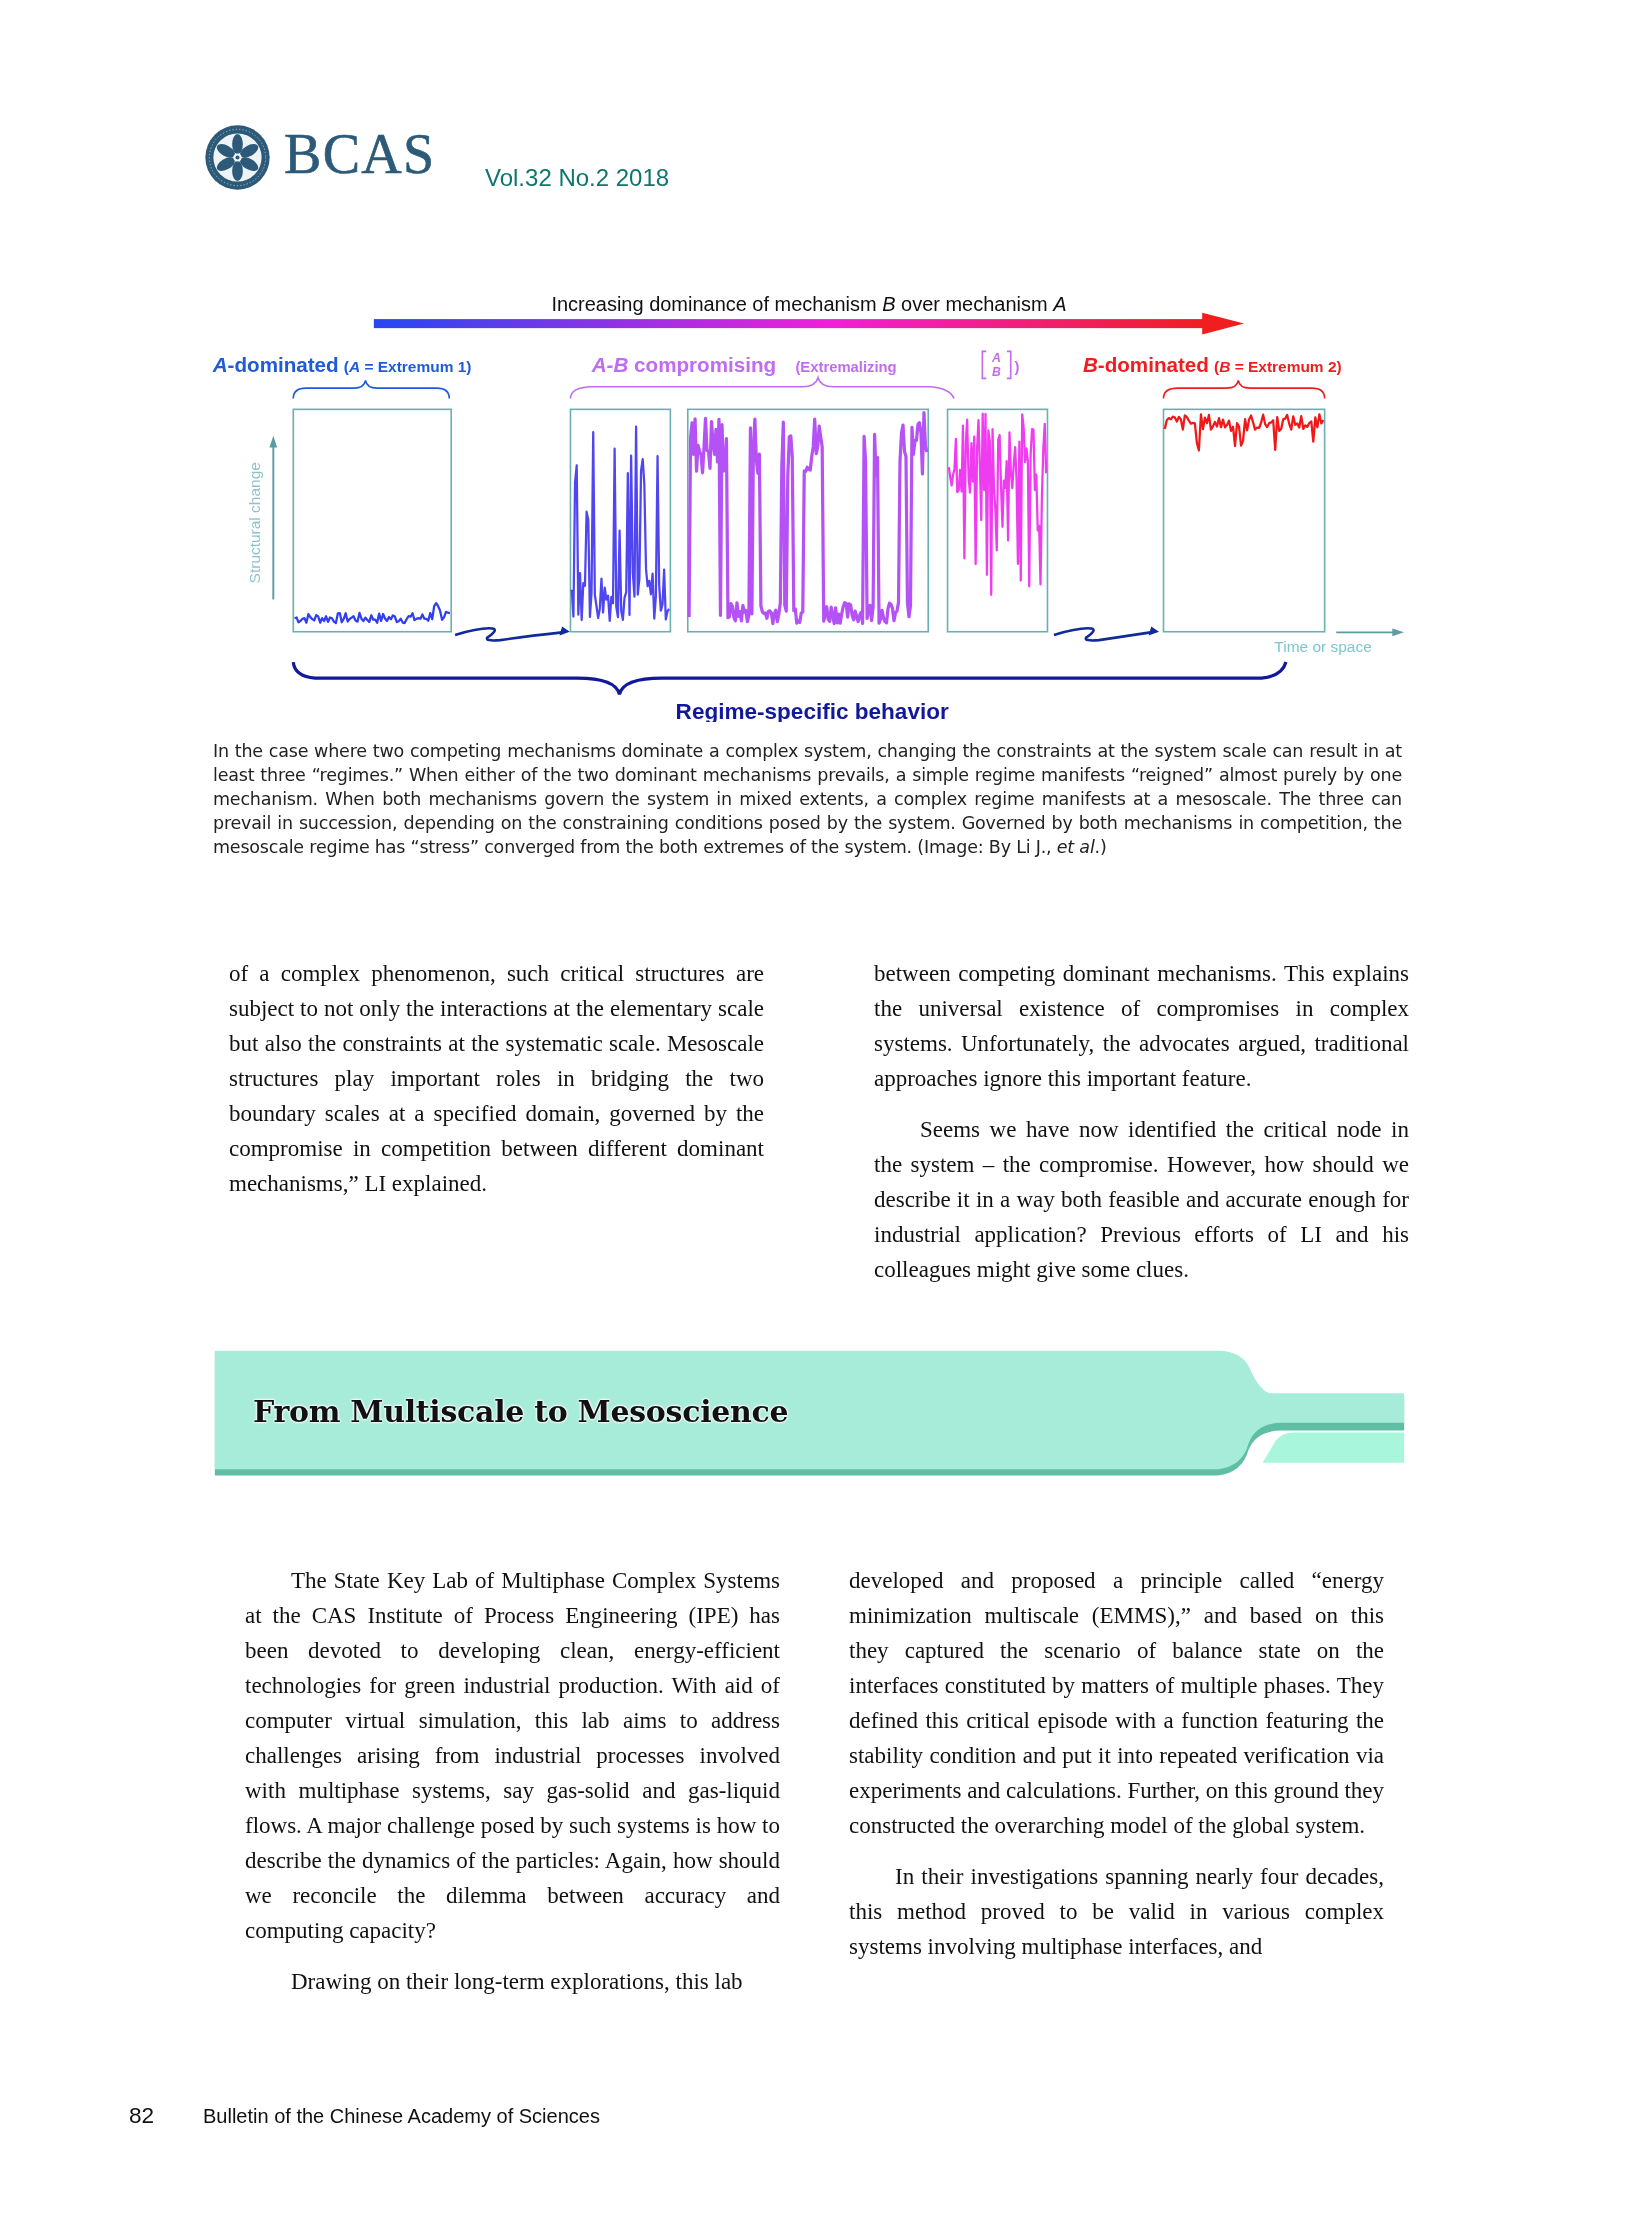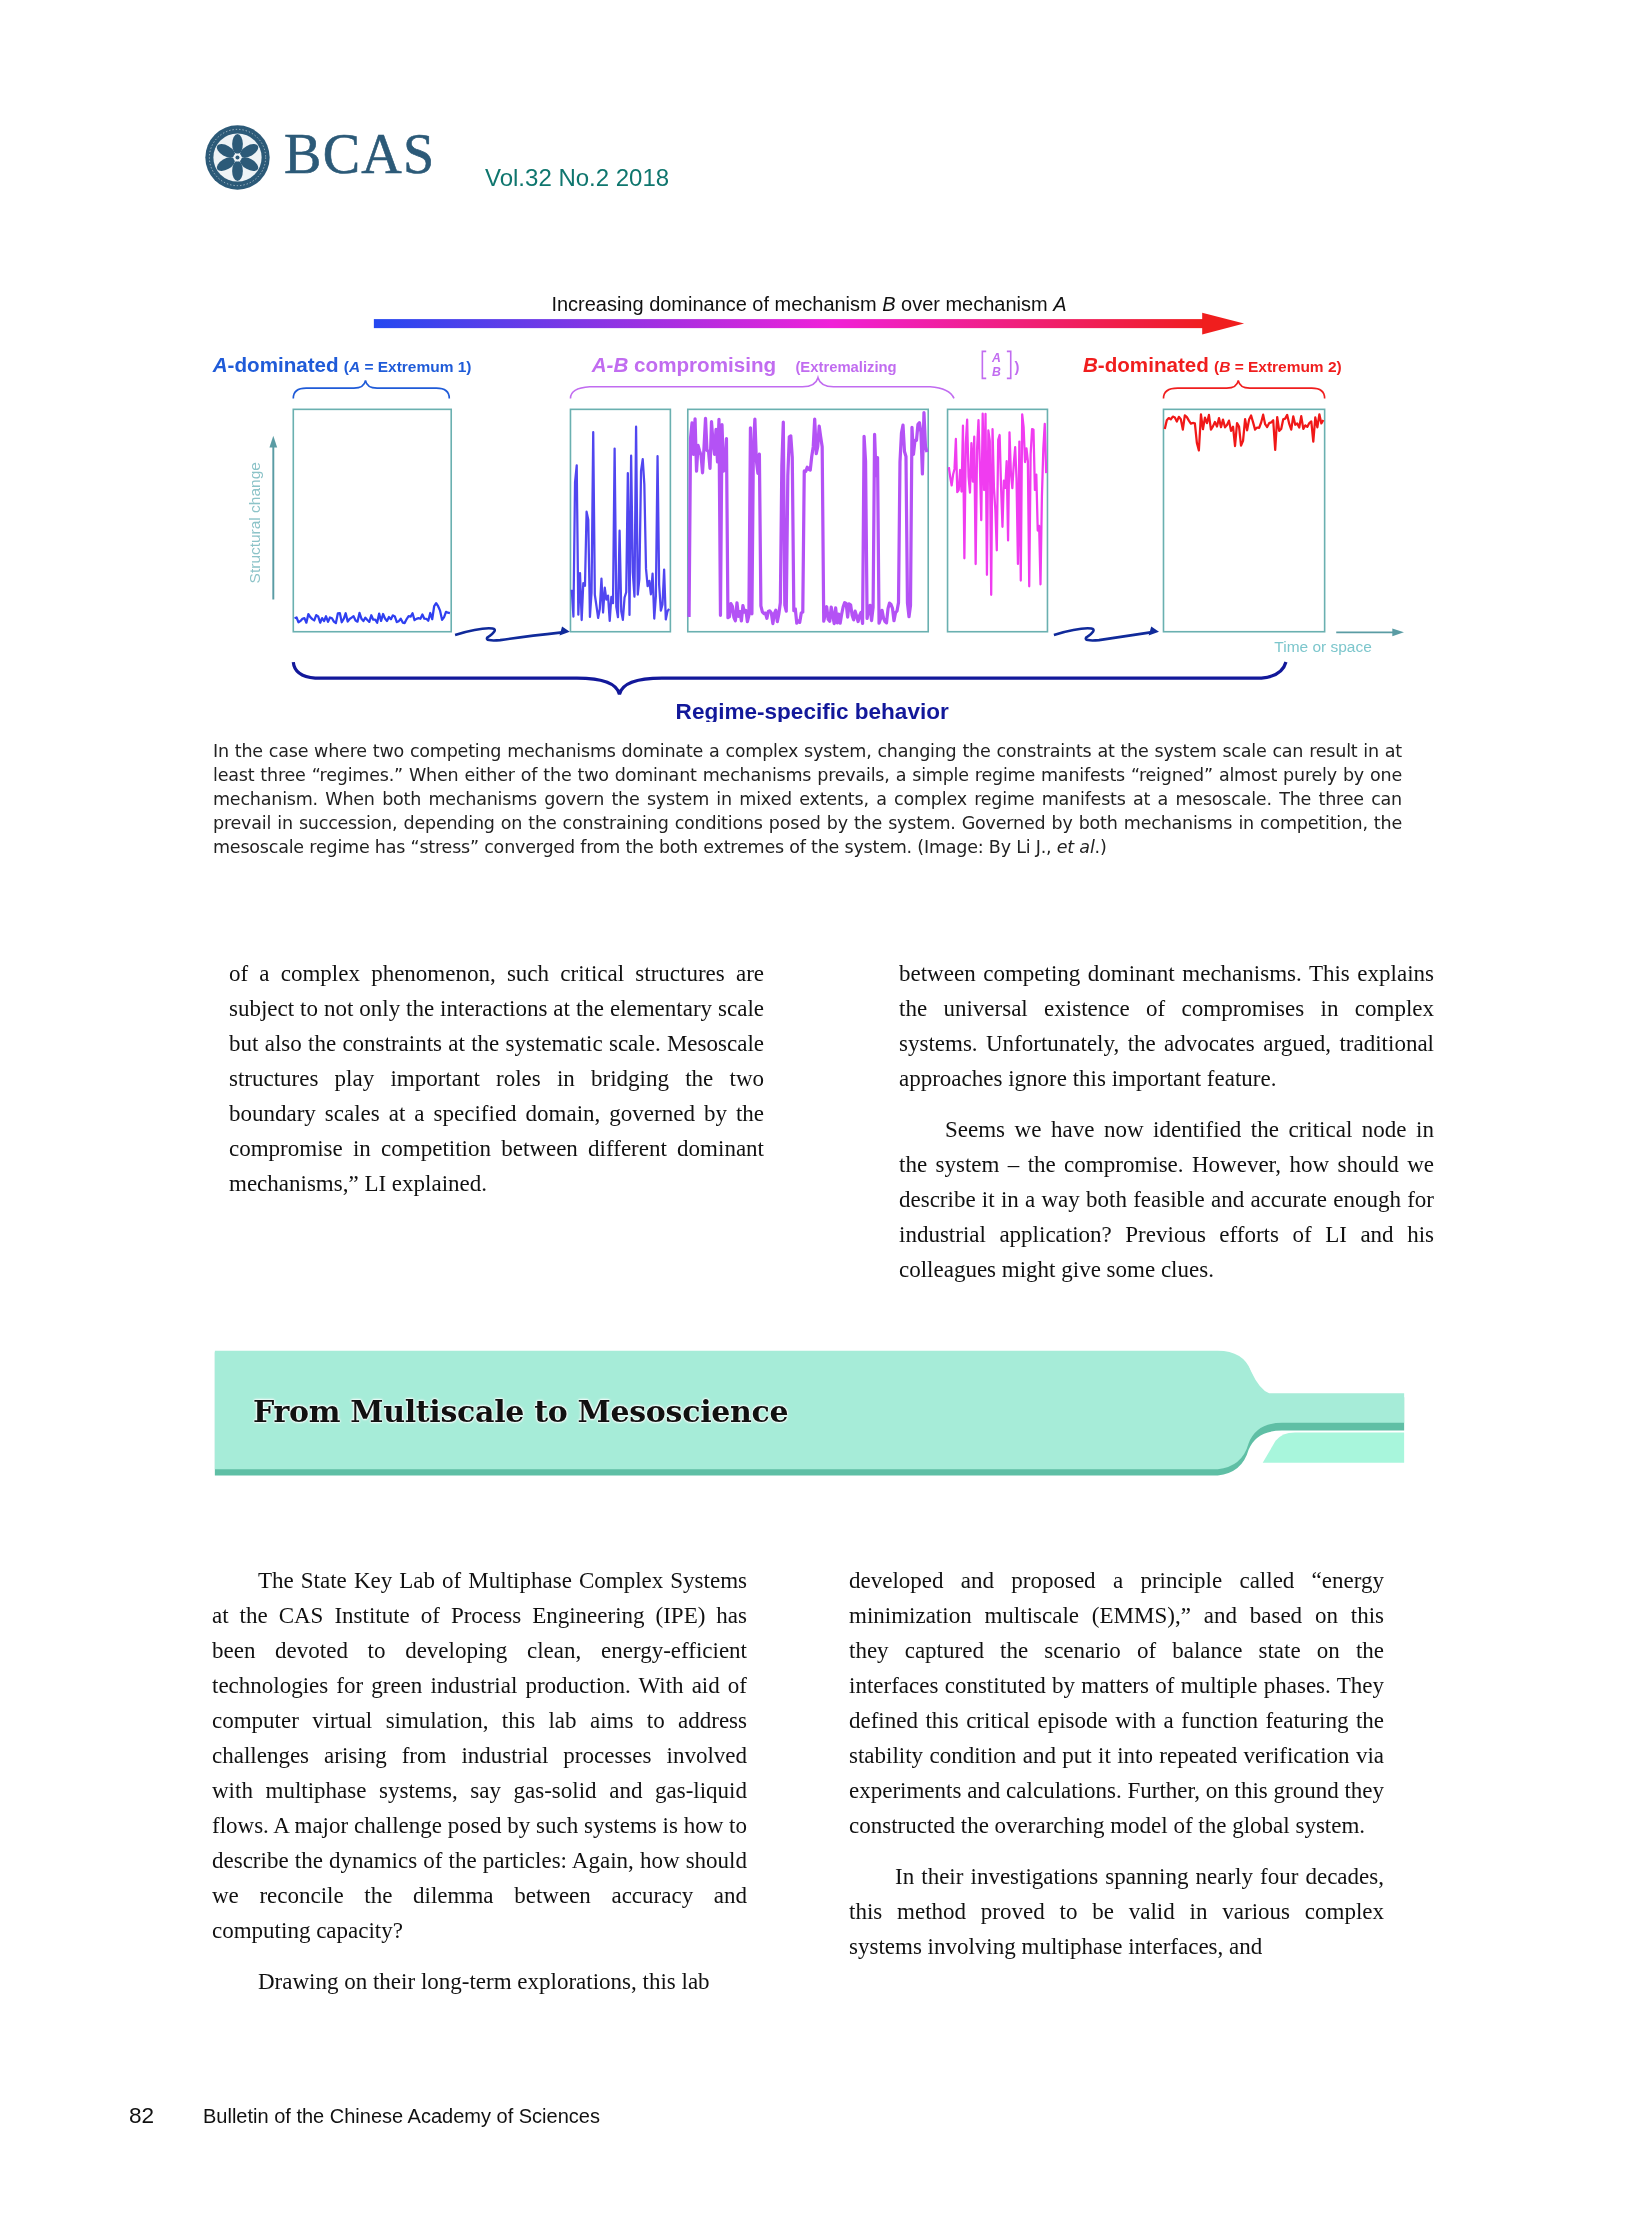--- a/index.html
+++ b/index.html
@@ -23,22 +23,22 @@
              font-size: 17.5px; line-height: 24px; color: #222; text-align: justify;
              text-align-last: left; letter-spacing: -0.2px; }
   #caption i { font-style: italic; }
 
   
   .col { position: absolute; width: 567px; font-family: "Liberation Serif", serif;
          font-size: 23px; line-height: 35px; text-align: justify; color: #111; }
   .col p { margin: 16px; }
   .col p.indent { text-indent: 46px; }
   #body1-left { left: 213px; top: 940px; }
-  #body1-right { left: 883px; top: 940px; }
-  #body2-left { left: 196px; top: 1547px; }
+  #body1-right { left: 858px; top: 940px; }
+  #body2-left { left: 229px; top: 1547px; }
   #body2-right { left: 833px; top: 1547px; }
 
   
   #banner { left: 213px; top: 1347px; width: 1193px; height: 135px; }
   #banner-title { left: 253px; top: 1394px; font-family: "DejaVu Serif", serif; font-weight: bold;
                   font-size: 30px; color: #111; letter-spacing: -0.3px;
                   text-shadow: 0 0 1.9px #fff, 0 0 1.9px #fff, 0 0 2.6px #fff, 0 0 3.2px #fff; }
 
   
   #page-number { left: 129px; top: 2103px; font-family: "Liberation Sans", sans-serif; font-size: 22.6px; }

